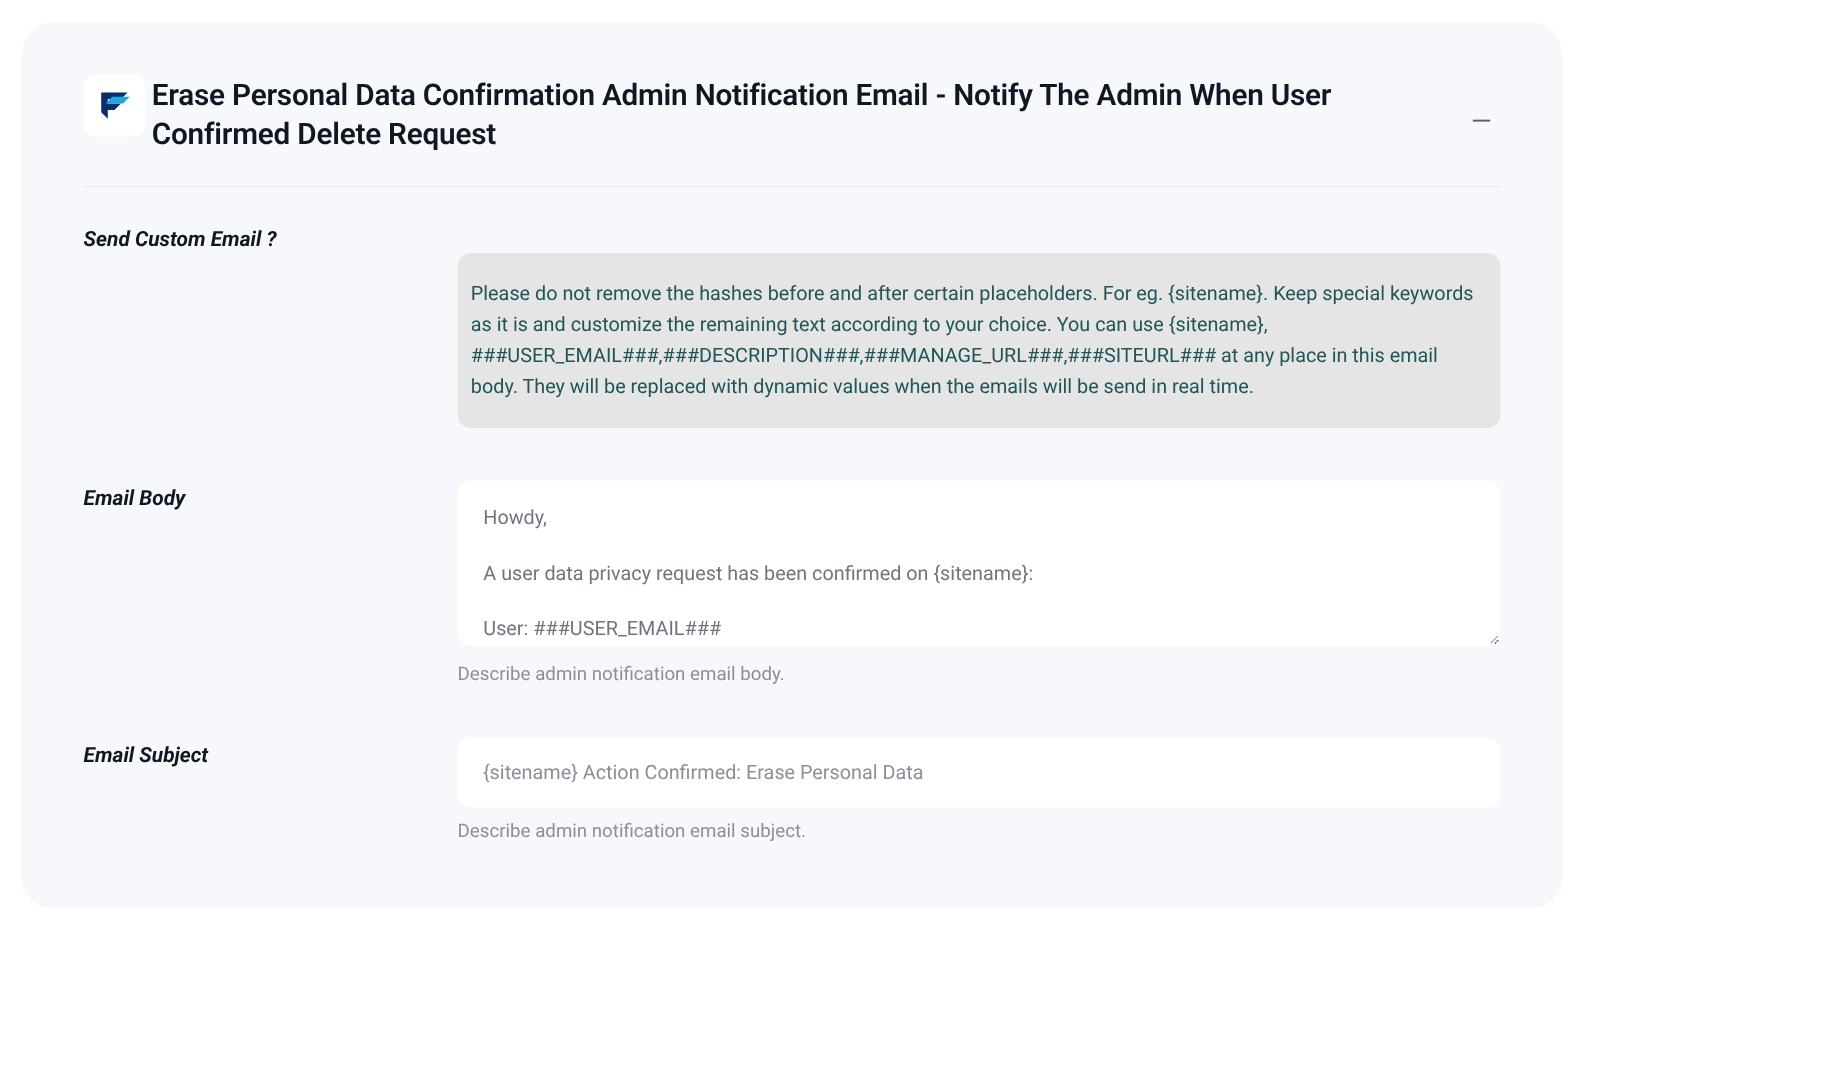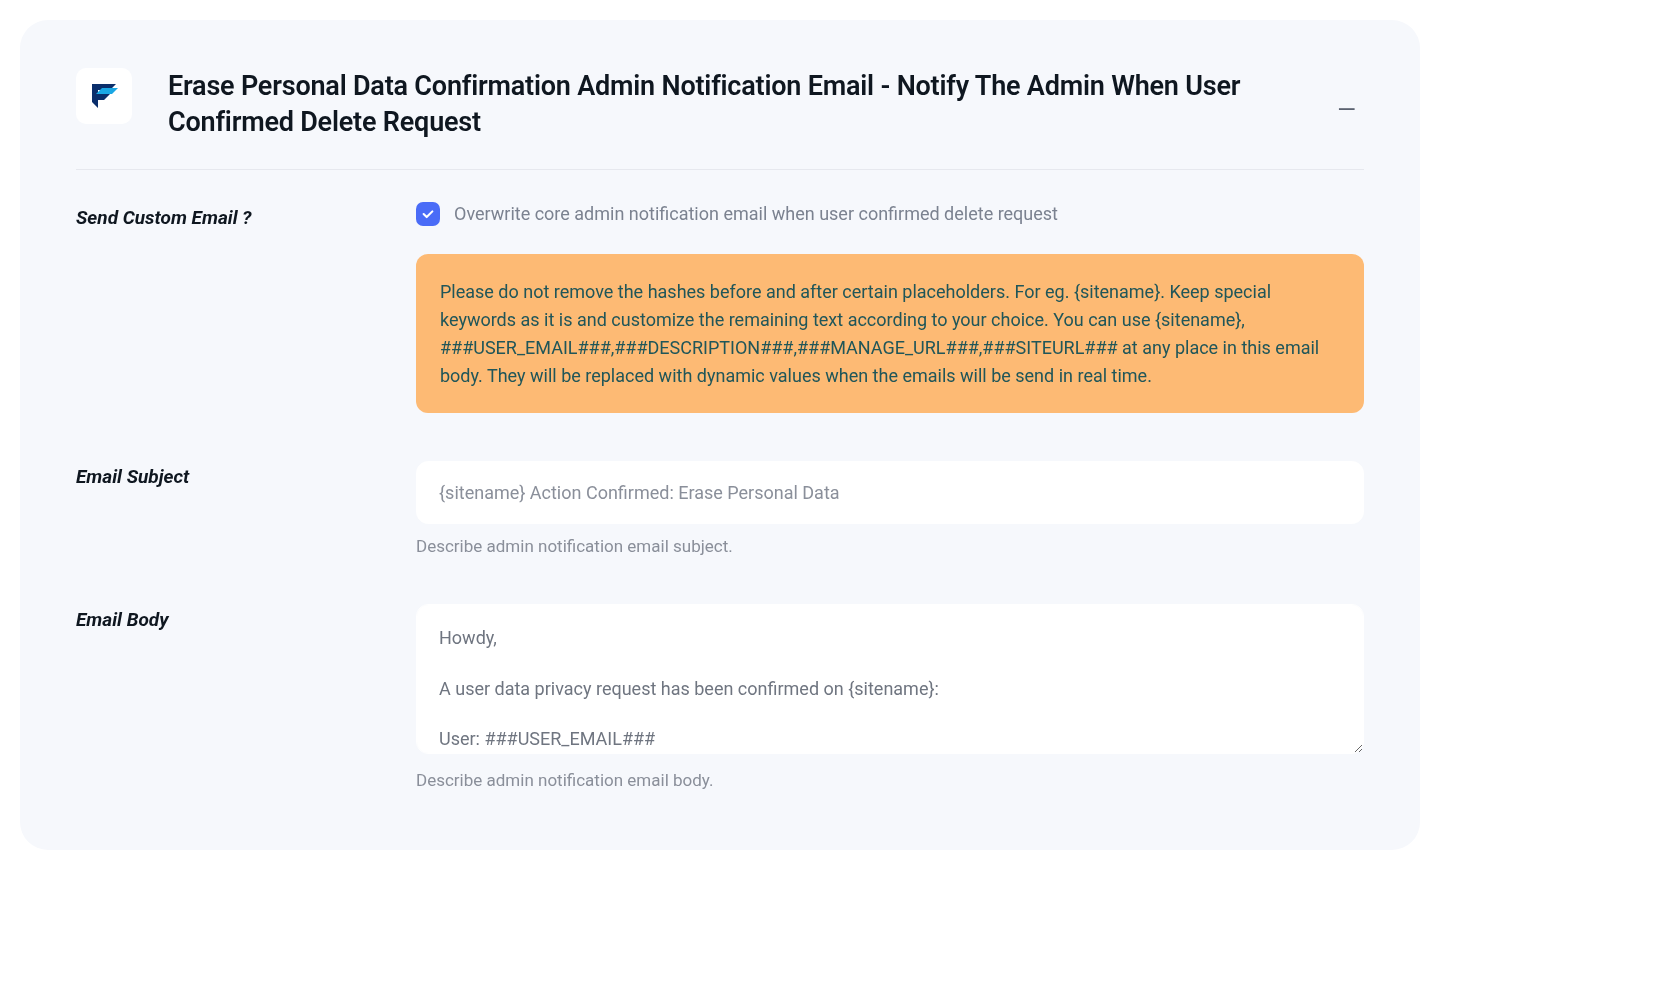--- a/index.html
+++ b/index.html
@@ -13,21 +13,21 @@
   .card {
     background: #f6f8fc;
     border-radius: 28px;
     padding: 48px 56px 60px 56px;
     width: 100%;
     max-width: 1400px;
   }
   .header-row {
     display: flex;
     align-items: flex-start;
-    gap: 36px;
+    gap: 6px;
     padding-bottom: 28px;
     border-bottom: 1px solid #e6e8ee;
   }
   .logo-box {
     width: 56px;
     height: 56px;
     background: #ffffff;
     border-radius: 10px;
     display: flex;
     align-items: center;
@@ -86,23 +86,23 @@
     cursor: pointer;
     flex-shrink: 0;
   }
   .checkbox svg { width: 14px; height: 14px; }
   .check-label {
     font-size: 18px;
     color: #7b8290;
   }
   .info-box {
     margin-top: 28px;
-    background: #fdba74;
+    background: #e5e5e5;
     border-radius: 12px;
-    padding: 24px 24px;
+    padding: 24px 12px;
     font-size: 18px;
     line-height: 1.55;
     color: #205659;
   }
   .text-input {
     width: 100%;
     background: #ffffff;
     border: 1px solid #ffffff;
     border-radius: 12px;
     padding: 20px 22px;
@@ -146,48 +146,40 @@
         <path d="M14 8 L30 8 L24 14 L8 14 Z" fill="#1aa7e4"></path>
       </svg>
     </div>
     <h2 class="title">Erase Personal Data Confirmation Admin Notification Email - Notify The Admin When User Confirmed Delete Request</h2>
     <div class="collapse">—</div>
   </div>
 
   <div class="row">
     <div class="label-col">Send Custom Email ?</div>
     <div class="control-col">
-      <div class="check-line">
-        <div class="checkbox">
-          <svg viewBox="0 0 16 16">
-            <path d="M3 8 L6.5 11.5 L13 5" stroke="#ffffff" stroke-width="2.4" fill="none" stroke-linecap="round" stroke-linejoin="round"></path>
-          </svg>
-        </div>
-        <span class="check-label">Overwrite core admin notification email when user confirmed delete request</span>
-      </div>
       <div class="info-box">Please do not remove the hashes before and after certain placeholders. For eg. {sitename}. Keep special keywords as it is and customize the remaining text according to your choice. You can use {sitename}, ###USER_EMAIL###,###DESCRIPTION###,###MANAGE_URL###,###SITEURL### at any place in this email body. They will be replaced with dynamic values when the emails will be send in real time.</div>
-    </div>
-  </div>
-
-  <div class="row" style="margin-top:48px;">
-    <div class="label-col">Email Subject</div>
-    <div class="control-col">
-      <input type="text" class="text-input" value="{sitename} Action Confirmed: Erase Personal Data" style="">
-      <div class="help-text">Describe admin notification email subject.</div>
     </div>
   </div>
 
   <div class="row" style="margin-top:48px;">
     <div class="label-col">Email Body</div>
     <div class="control-col">
       <div class="textarea-wrap">
         <textarea class="textarea" style="">Howdy,
 
 A user data privacy request has been confirmed on {sitename}:
 
 User: ###USER_EMAIL###
 Request: ###DESCRIPTION###</textarea>
       </div>
       <div class="help-text">Describe admin notification email body.</div>
     </div>
   </div>
 
+  <div class="row" style="margin-top:48px;">
+    <div class="label-col">Email Subject</div>
+    <div class="control-col">
+      <input type="text" class="text-input" value="{sitename} Action Confirmed: Erase Personal Data" style="">
+      <div class="help-text">Describe admin notification email subject.</div>
+    </div>
+  </div>
+
 </div>
 
 </body></html>

